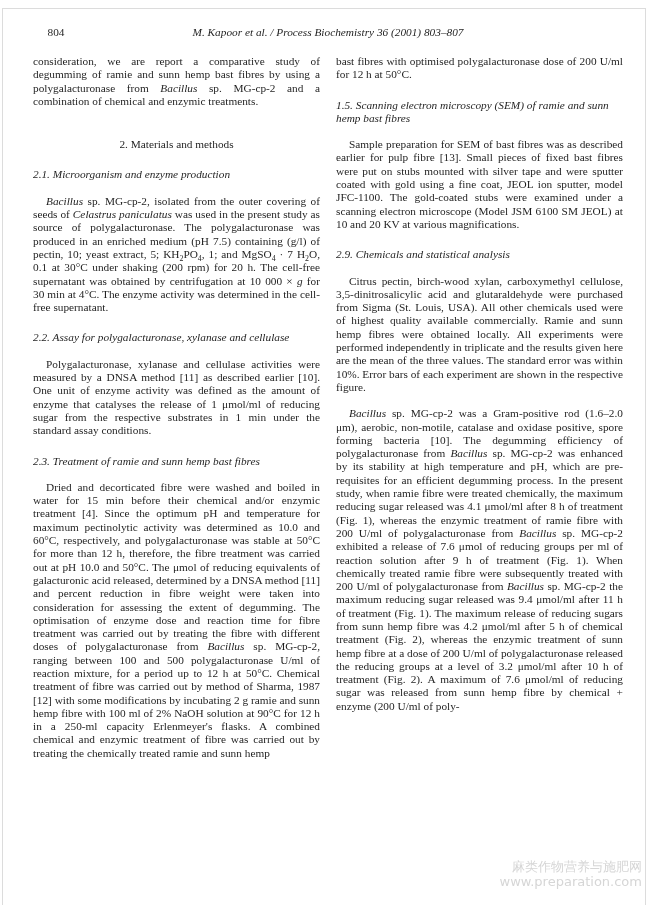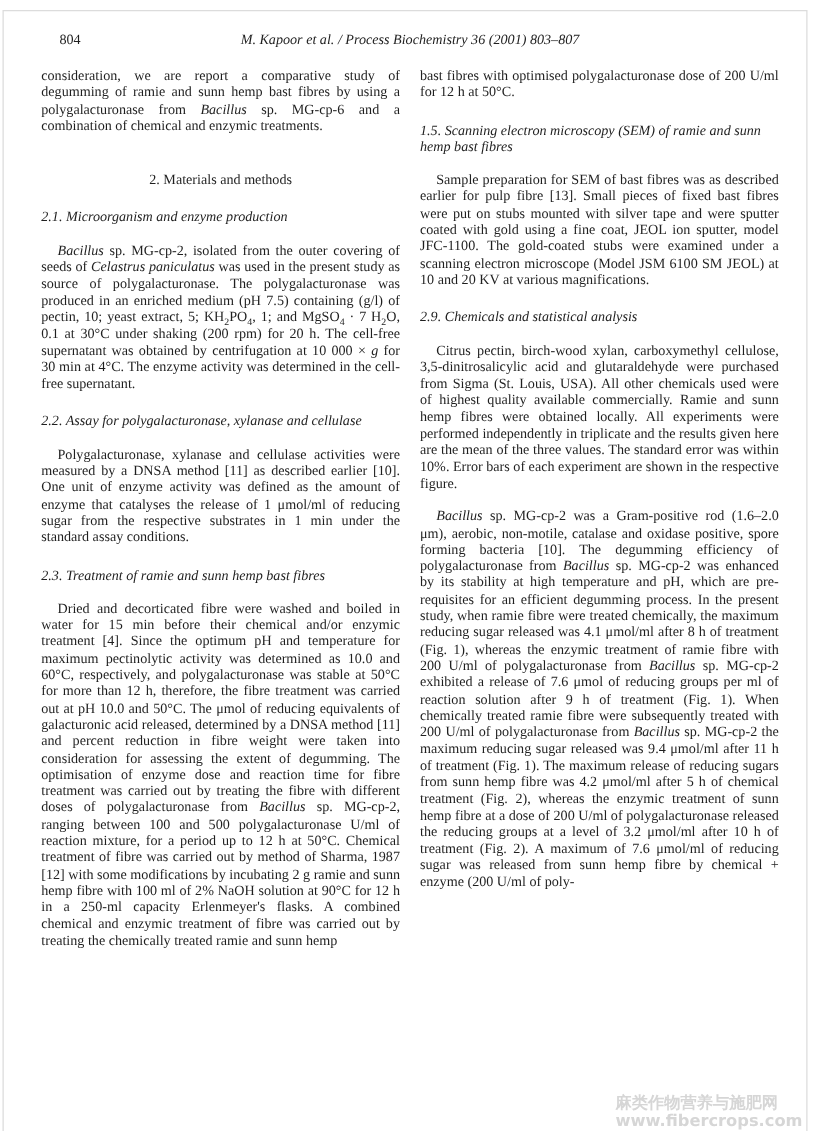--- a/index.html
+++ b/index.html
@@ -36,54 +36,55 @@
     text-align:justify;
   }
   .col > * { margin:0; }
   .para { text-indent:13px; margin-top:13px; }
   .para-cont { text-indent:0; margin-top:0; }
   .sec-h { font-weight:normal; margin-top:30px; text-align:center; }
   .sub-h { font-style:italic; margin-top:17px; text-align:left; }
   .it { font-style:italic;margin-top:11px; }
   sub { font-size:0.7em; line-height:0; }
   .watermark {
-    position:absolute; right:8px; bottom:0;
+    position:absolute; right:8px; bottom:16px;
+    text-align:right;
     color:#d6d6d6;
     font-family:"DejaVu Sans", sans-serif;
-    font-size:13px; line-height:15px;font-weight:bold;
+    font-size:13px; line-height:15px;
   }
 </style>
 </head>
 <body>
 
 <div class="frame"></div>
 
 <div class="header">
   <span class="page-num">804</span>
   <span class="running-head">M. Kapoor et al. / Process Biochemistry 36 (2001) 803–807</span>
   <span class="spacer"></span>
 </div>
 
 <div class="columns">
   <div class="col">
-    <p class="para para-cont"><span>consideration, we are report a comparative study of degumming of ramie and sunn hemp bast fibres by using a polygalacturonase from </span><span class="it">Bacillus</span><span> sp. MG-cp-6 and a combination of chemical and enzymic treatments.</span></p>
+    <p class="para para-cont"><span>consideration, we are report a comparative study of degumming of ramie and sunn hemp bast fibres by using a polygalacturonase from </span><span class="it">Bacillus</span><span> sp. MG-cp-2 and a combination of chemical and enzymic treatments.</span></p>
     <p class="sec-h">2. Materials and methods</p>
     <p class="sub-h">2.1. Microorganism and enzyme production</p>
     <p class="para"><span class="it">Bacillus</span><span> sp. MG-cp-2, isolated from the outer covering of seeds of </span><span class="it">Celastrus paniculatus</span><span> was used in the present study as source of polygalacturonase. The polygalacturonase was produced in an enriched medium (pH 7.5) containing (g/l) of pectin, 10; yeast extract, 5; KH</span><sub>2</sub><span>PO</span><sub>4</sub><span>, 1; and MgSO</span><sub>4</sub><span> · 7 H</span><sub>2</sub><span>O, 0.1 at 30°C under shaking (200 rpm) for 20 h. The cell-free supernatant was obtained by centrifugation at 10 000 × </span><span class="it">g</span><span> for 30 min at 4°C. The enzyme activity was determined in the cell-free supernatant.</span></p>
     <p class="sub-h">2.2. Assay for polygalacturonase, xylanase and cellulase</p>
     <p class="para">Polygalacturonase, xylanase and cellulase activities were measured by a DNSA method [11] as described earlier [10]. One unit of enzyme activity was defined as the amount of enzyme that catalyses the release of 1 μmol/ml of reducing sugar from the respective substrates in 1 min under the standard assay conditions.</p>
     <p class="sub-h">2.3. Treatment of ramie and sunn hemp bast fibres</p>
     <p class="para"><span>Dried and decorticated fibre were washed and boiled in water for 15 min before their chemical and/or enzymic treatment [4]. Since the optimum pH and temperature for maximum pectinolytic activity was determined as 10.0 and 60°C, respectively, and polygalacturonase was stable at 50°C for more than 12 h, therefore, the fibre treatment was carried out at pH 10.0 and 50°C. The μmol of reducing equivalents of galacturonic acid released, determined by a DNSA method [11] and percent reduction in fibre weight were taken into consideration for assessing the extent of degumming. The optimisation of enzyme dose and reaction time for fibre treatment was carried out by treating the fibre with different doses of polygalacturonase from </span><span class="it">Bacillus</span><span> sp. MG-cp-2, ranging between 100 and 500 polygalacturonase U/ml of reaction mixture, for a period up to 12 h at 50°C. Chemical treatment of fibre was carried out by method of Sharma, 1987 [12] with some modifications by incubating 2 g ramie and sunn hemp fibre with 100 ml of 2% NaOH solution at 90°C for 12 h in a 250-ml capacity Erlenmeyer's flasks. A combined chemical and enzymic treatment of fibre was carried out by treating the chemically treated ramie and sunn hemp</span></p>
   </div>
   <div class="col">
     <p class="para para-cont">bast fibres with optimised polygalacturonase dose of 200 U/ml for 12 h at 50°C.</p>
     <p class="sub-h">1.5. Scanning electron microscopy (SEM) of ramie and sunn hemp bast fibres</p>
     <p class="para">Sample preparation for SEM of bast fibres was as described earlier for pulp fibre [13]. Small pieces of fixed bast fibres were put on stubs mounted with silver tape and were sputter coated with gold using a fine coat, JEOL ion sputter, model JFC-1100. The gold-coated stubs were examined under a scanning electron microscope (Model JSM 6100 SM JEOL) at 10 and 20 KV at various magnifications.</p>
     <p class="sub-h">2.9. Chemicals and statistical analysis</p>
     <p class="para">Citrus pectin, birch-wood xylan, carboxymethyl cellulose, 3,5-dinitrosalicylic acid and glutaraldehyde were purchased from Sigma (St. Louis, USA). All other chemicals used were of highest quality available commercially. Ramie and sunn hemp fibres were obtained locally. All experiments were performed independently in triplicate and the results given here are the mean of the three values. The standard error was within 10%. Error bars of each experiment are shown in the respective figure.</p>
     <p class="para"><span class="it">Bacillus</span><span> sp. MG-cp-2 was a Gram-positive rod (1.6–2.0 μm), aerobic, non-motile, catalase and oxidase positive, spore forming bacteria [10]. The degumming efficiency of polygalacturonase from </span><span class="it">Bacillus</span><span> sp. MG-cp-2 was enhanced by its stability at high temperature and pH, which are pre-requisites for an efficient degumming process. In the present study, when ramie fibre were treated chemically, the maximum reducing sugar released was 4.1 μmol/ml after 8 h of treatment (Fig. 1), whereas the enzymic treatment of ramie fibre with 200 U/ml of polygalacturonase from </span><span class="it">Bacillus</span><span> sp. MG-cp-2 exhibited a release of 7.6 μmol of reducing groups per ml of reaction solution after 9 h of treatment (Fig. 1). When chemically treated ramie fibre were subsequently treated with 200 U/ml of polygalacturonase from </span><span class="it">Bacillus</span><span> sp. MG-cp-2 the maximum reducing sugar released was 9.4 μmol/ml after 11 h of treatment (Fig. 1). The maximum release of reducing sugars from sunn hemp fibre was 4.2 μmol/ml after 5 h of chemical treatment (Fig. 2), whereas the enzymic treatment of sunn hemp fibre at a dose of 200 U/ml of polygalacturonase released the reducing groups at a level of 3.2 μmol/ml after 10 h of treatment (Fig. 2). A maximum of 7.6 μmol/ml of reducing sugar was released from sunn hemp fibre by chemical + enzyme (200 U/ml of poly-</span></p>
   </div>
 </div>
 
 <div class="watermark">
   <div>麻类作物营养与施肥网</div>
-  <div>www.fibercrops.com</div>
+  <div>www.preparation.com</div>
 </div>
 
 </body></html>

